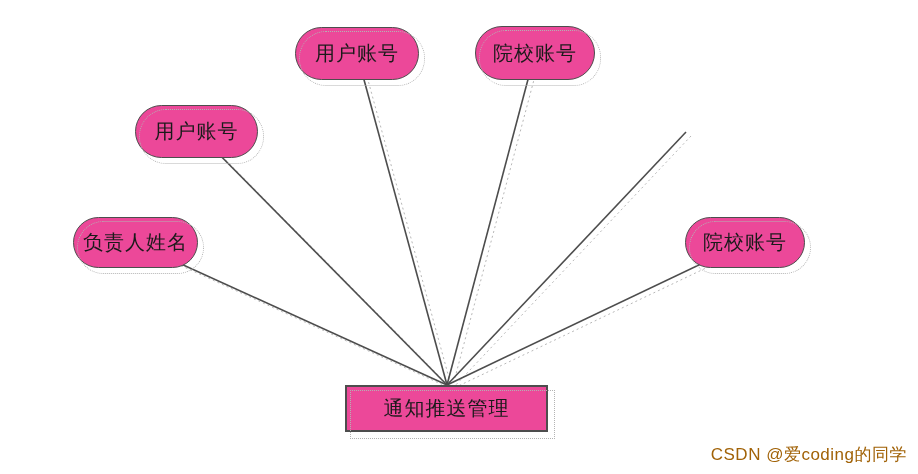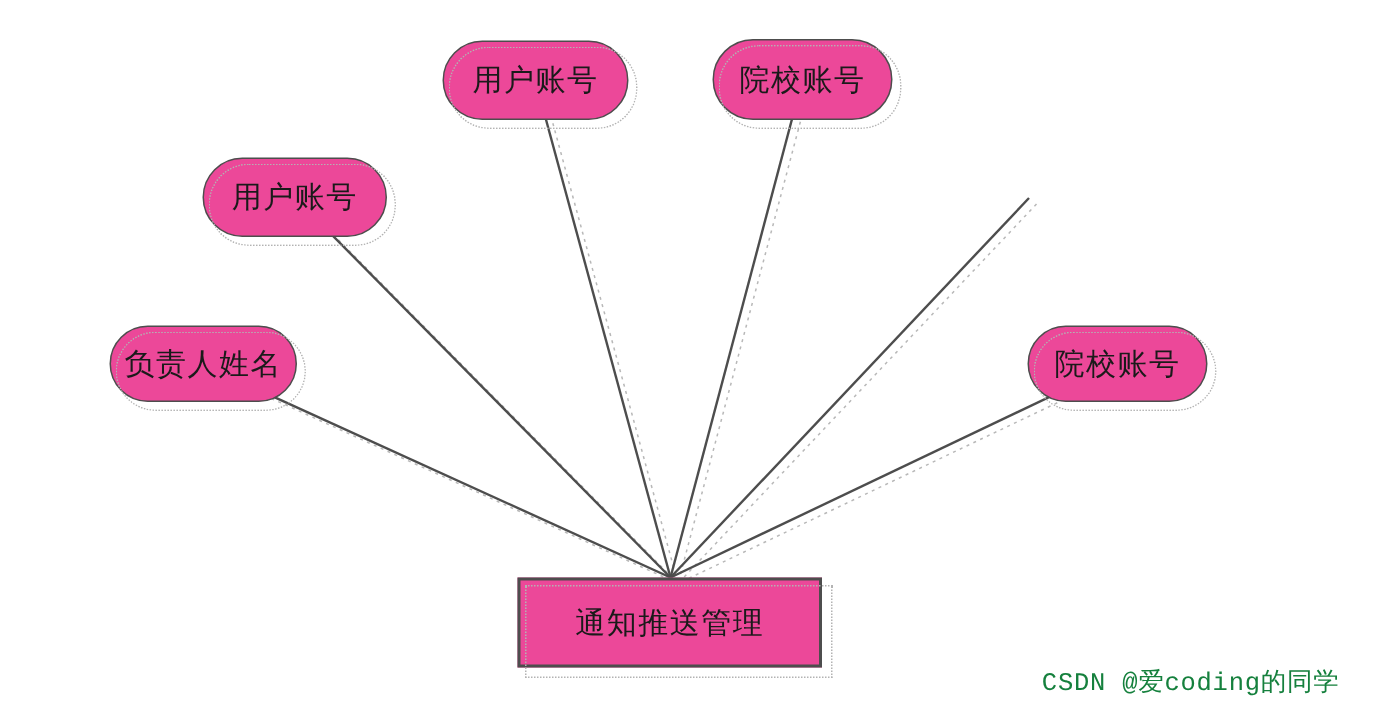--- a/index.html
+++ b/index.html
@@ -62,30 +62,30 @@
     left: 5px;
     top: 5px;
   }
   
   .n-user-account    { left: 295px; top: 27px;  width: 124px; height: 53px; }
   .n-user-name       { left: 475px; top: 26px;  width: 120px; height: 54px; }
   .n-manager-name    { left: 135px; top: 105px; width: 123px; height: 53px; }
   .n-register-date   { left: 627px; top: 106px; width: 119px; height: 52px; }
   .n-college-account { left: 73px;  top: 217px; width: 125px; height: 51px; }
   .n-send-time       { left: 685px; top: 217px; width: 120px; height: 51px; }
-  .n-entity          { left: 345px; top: 385px; width: 203px; height: 60px; }
+  .n-entity          { left: 345px; top: 385px; width: 203px; height: 47px; }
 
   #watermark {
     position: absolute;
-    right: 25px;
+    right: 11px;
     bottom: 8px;
     z-index: 4;
-    font-family: Liberation Mono, monospace;
+    font-family: Liberation Sans, sans-serif;
     font-size: 17px;
-    color: #15803d;
+    color: #a16207;
     letter-spacing: 0.5px;
   }
 </style>
 </head>
 <body>
 
 <div id="canvas">
 
   <svg id="connector-svg" width="918" height="474" viewBox="0 0 918 474">
 

